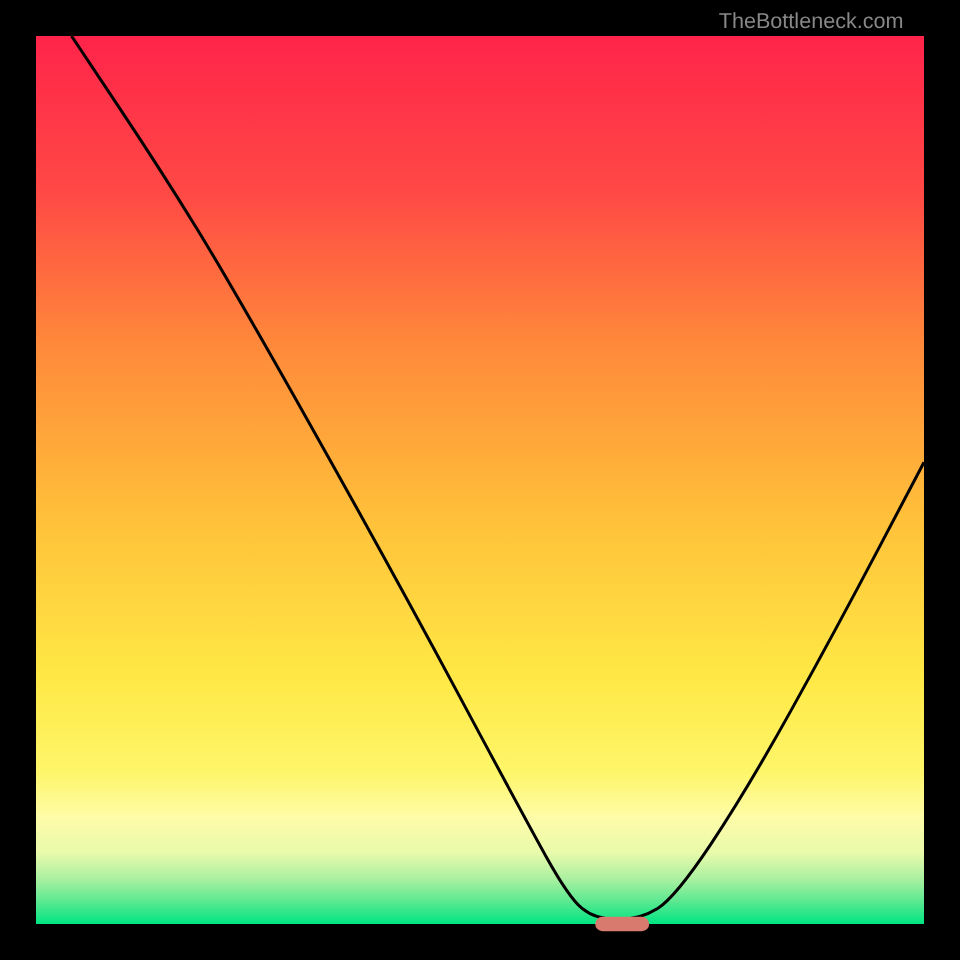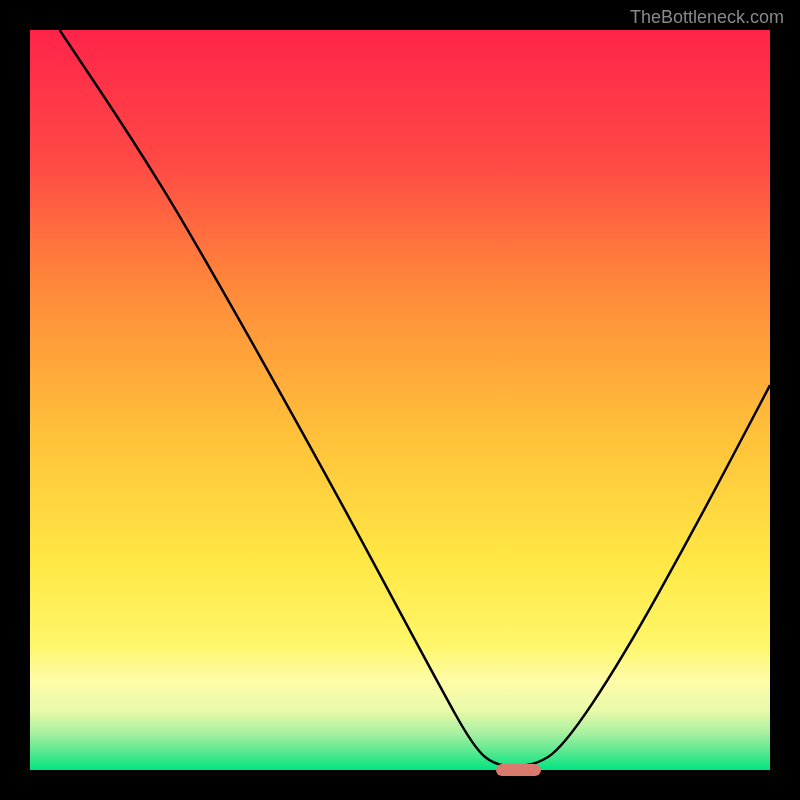--- a/index.html
+++ b/index.html
@@ -31,21 +31,21 @@
   .curve-overlay {
     position: absolute;
     top: 0;
     left: 0;
     width: 100%;
     height: 100%;
   }
   .attribution {
     position: absolute;
     top: 7px;
-    right: 16px;
+    right: 47px;
     color: #888888;
     font-size: 18px;
     font-weight: normal;
   }
   .bottom-marker {
     position: absolute;
     background: #d87a6e;
     border-radius: 6px;
     height: 12px;
     width: 40px;

